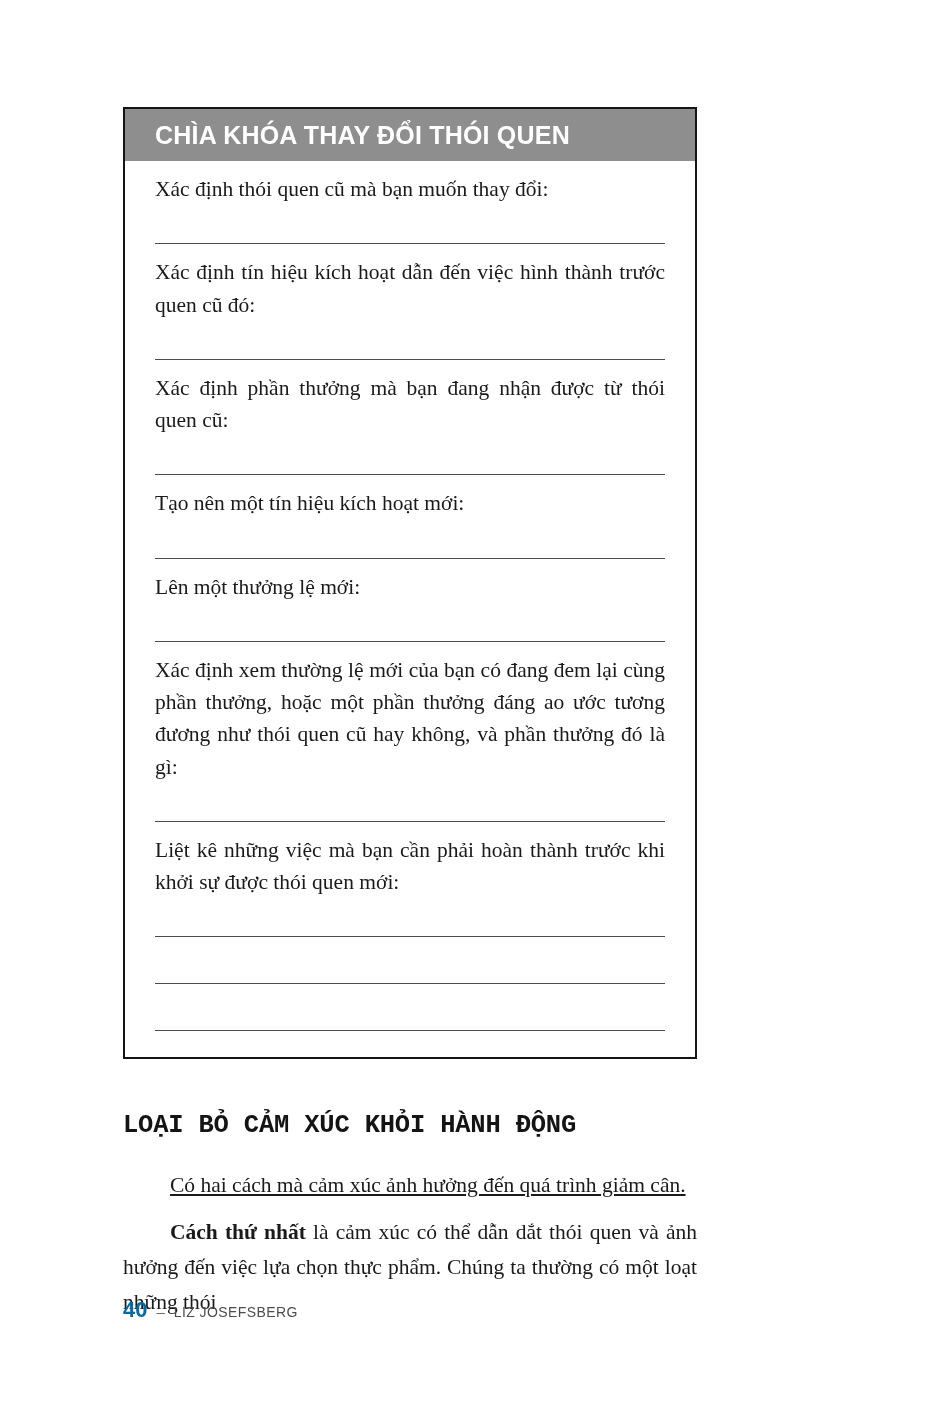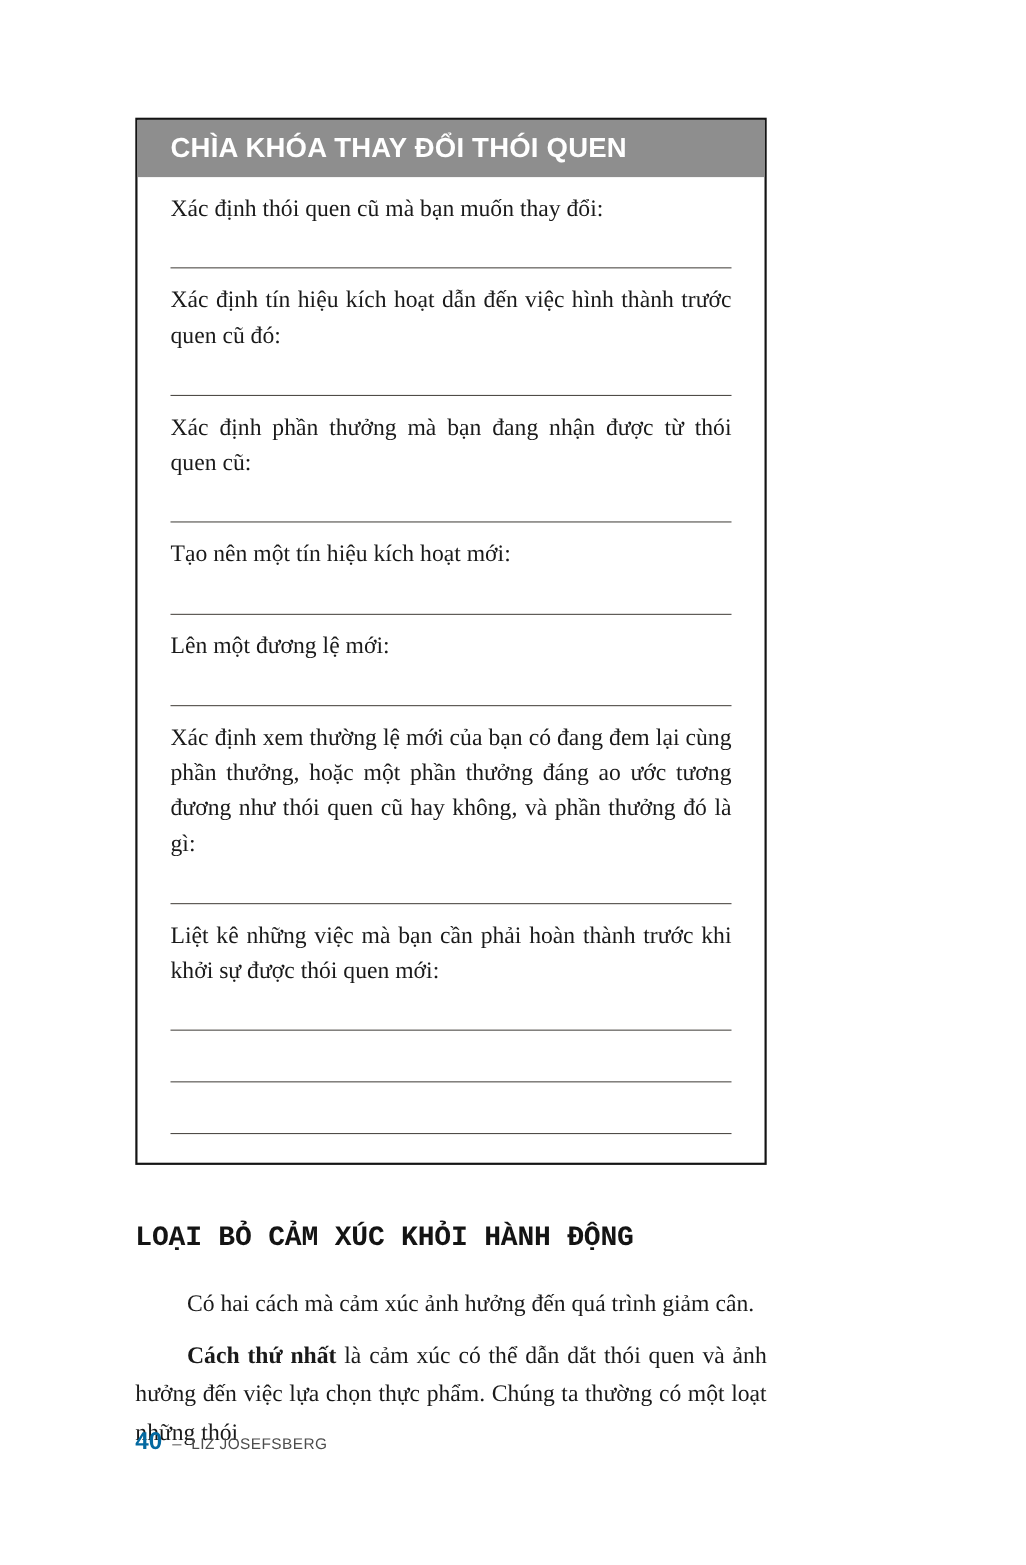--- a/index.html
+++ b/index.html
@@ -68,20 +68,21 @@
   }
   .para {
     margin: 0;
     font-size: 21.5px;
     line-height: 1.62;
     text-align: justify;
     text-indent: 47px;
   }
   .para.first {
     margin-top: 28px;
+    text-decoration: underline;
   }
   .para.second {
     margin-top: 12px;
   }
   .para b {
     font-weight: bold;
   }
   
   .footer {
     position: absolute;
@@ -134,21 +135,21 @@
           <p class="field-label">Xác định phần thưởng mà bạn đang nhận được từ thói quen cũ:</p>
           <div class="blank-line"></div>
         </div>
 
         <div class="field">
           <p class="field-label">Tạo nên một tín hiệu kích hoạt mới:</p>
           <div class="blank-line"></div>
         </div>
 
         <div class="field">
-          <p class="field-label">Lên một đương lệ mới:</p>
+          <p class="field-label">Lên một thưởng lệ mới:</p>
           <div class="blank-line"></div>
         </div>
 
         <div class="field">
           <p class="field-label">Xác định xem thường lệ mới của bạn có đang đem lại cùng phần thưởng, hoặc một phần thưởng đáng ao ước tương đương như thói quen cũ hay không, và phần thưởng đó là gì:</p>
           <div class="blank-line"></div>
         </div>
 
         <div class="field">
           <p class="field-label">Liệt kê những việc mà bạn cần phải hoàn thành trước khi khởi sự được thói quen mới:</p>

